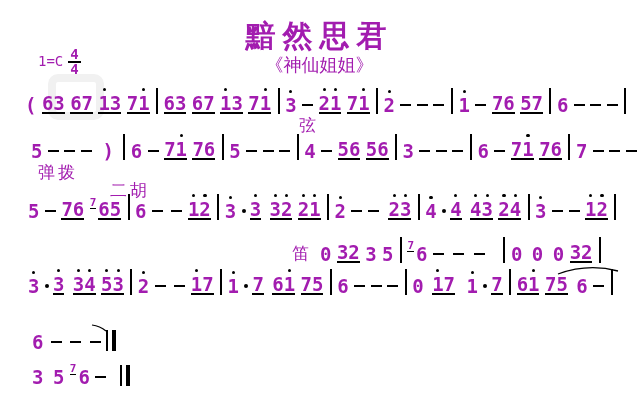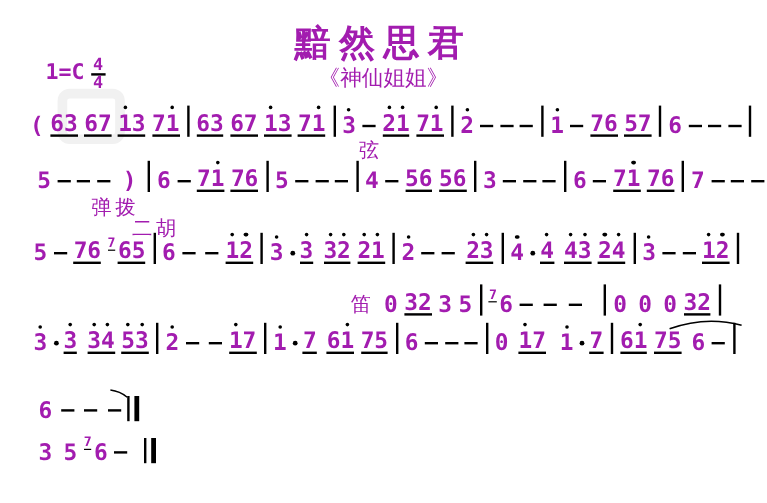--- a/index.html
+++ b/index.html
@@ -7,21 +7,21 @@
         font-family:"DejaVu Sans Mono", monospace;color:#a21caf;}
   .watermark{position:absolute;left:48px;top:74px;width:40px;height:30px;
              border:8px solid #f1f1f1;border-radius:10px;}
   .title{position:absolute;left:0;right:0;top:16px;text-align:center;
          font-family:"DejaVu Serif", serif;font-size:30px;font-weight:bold;letter-spacing:7px;}
   .subtitle{position:absolute;left:0;right:0;top:53px;text-align:center;
             font-family:"DejaVu Serif", serif;font-size:18px;}
   .transcriber{position:absolute;left:453px;top:55px;
                font-family:"DejaVu Serif", serif;font-size:17px;letter-spacing:1px;}
   .keysig{position:absolute;left:38px;top:48px;display:flex;align-items:flex-start;}
-  .keysig .kstxt{font-size:18px;font-weight:bold;line-height:26px;}
+  .keysig .kstxt{font-size:14px;font-weight:normal;line-height:26px;}
   .timesig{display:inline-flex;flex-direction:column;align-items:center;margin-left:5px;}
   .timesig span{font-size:14px;font-weight:bold;line-height:13px;padding:0 2px;}
   .timesig .ts-top{border-bottom:2px solid #000;}
   
   .score-line{position:absolute;display:flex;align-items:flex-end;height:25px;white-space:nowrap;}
   .tok{display:inline-block;margin-right:5.5px;flex:none;}
   .note{display:inline-flex;}
   .note.u{border-bottom:2px solid #000;}
   .ch{position:relative;display:inline-block;width:11.4px;text-align:center;
       font-size:19px;line-height:18px;font-weight:bold;}
@@ -439,21 +439,21 @@
         </span>
         <span class="tok grace">7</span>
         <span class="tok note">
           <span class="ch">6</span>
         </span>
         <span class="tok dash"></span>
         <span class="tok sp" style="width: 8px;"></span>
         <span class="tok fb"></span>
       </div>
       <div class="inst-label" style="left: 299px; top: 114px;">弦</div>
-      <div class="inst-label" style="left: 38px; top: 161px; margin-left: 38px;">弹拨</div>
+      <div class="inst-label" style="left: 38px; top: 161px;">弹拨</div>
       <div class="inst-label" style="left: 110px; top: 179px;">二胡</div>
       <div class="inst-label" style="left: 292px; top: 242px;">笛</div>
     </div>
 
   <svg class="tie" style="left:556px;top:262px" width="64" height="14" viewBox="0 0 64 14">
     <path d="M2,12 Q32,1 62,9" stroke="#000" fill="none" stroke-width="1.3"></path>
   </svg>
   <svg class="tie" style="left:90px;top:323px" width="18" height="10" viewBox="0 0 18 10">
     <path d="M2,2 Q10,3 16,8" stroke="#000" fill="none" stroke-width="1.2"></path>
   </svg>

